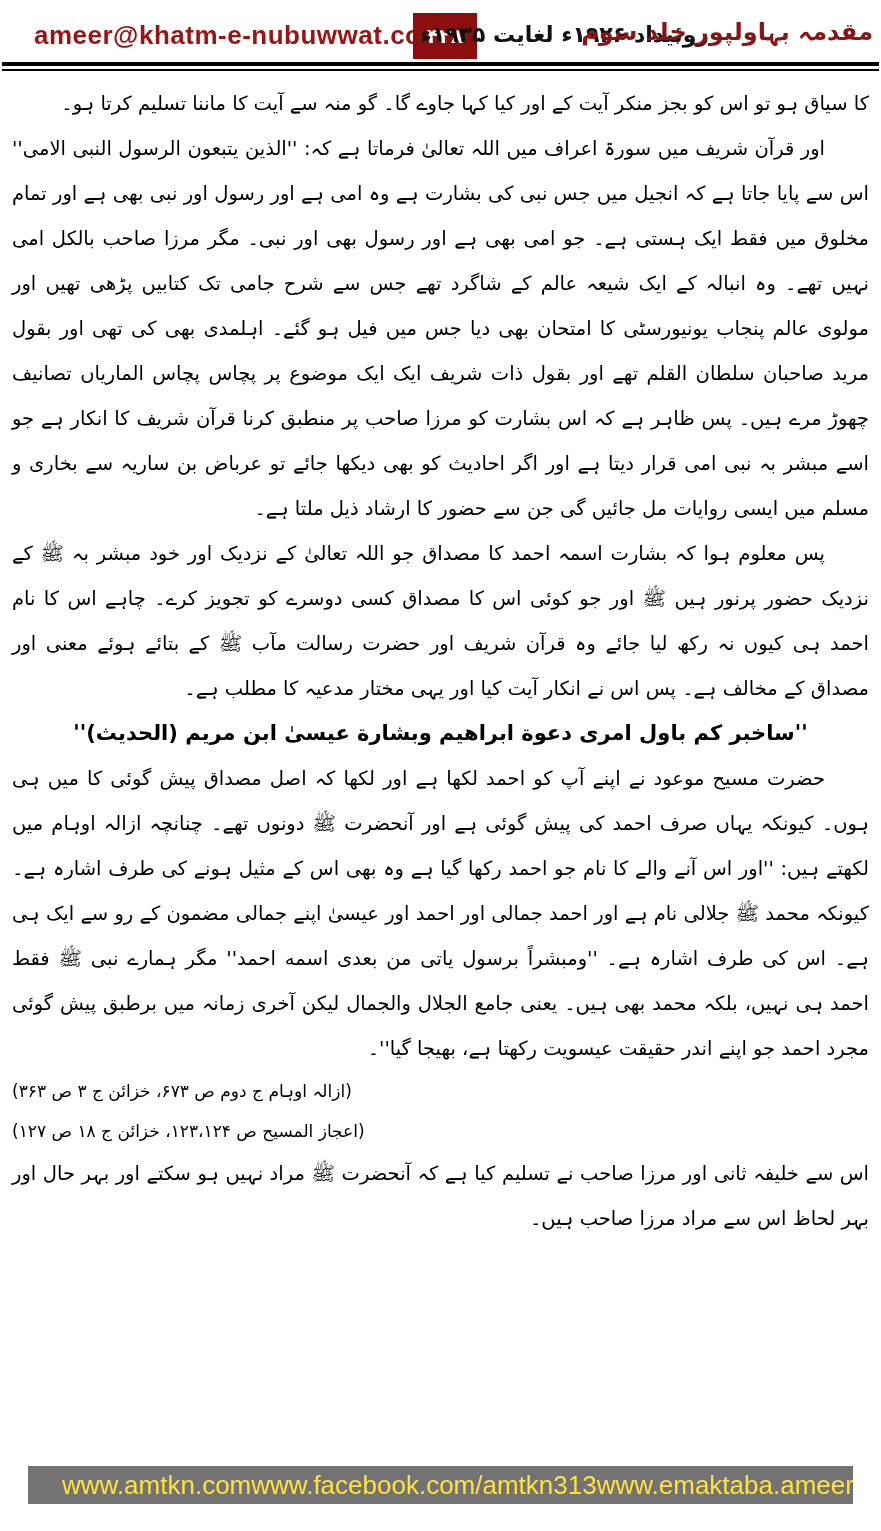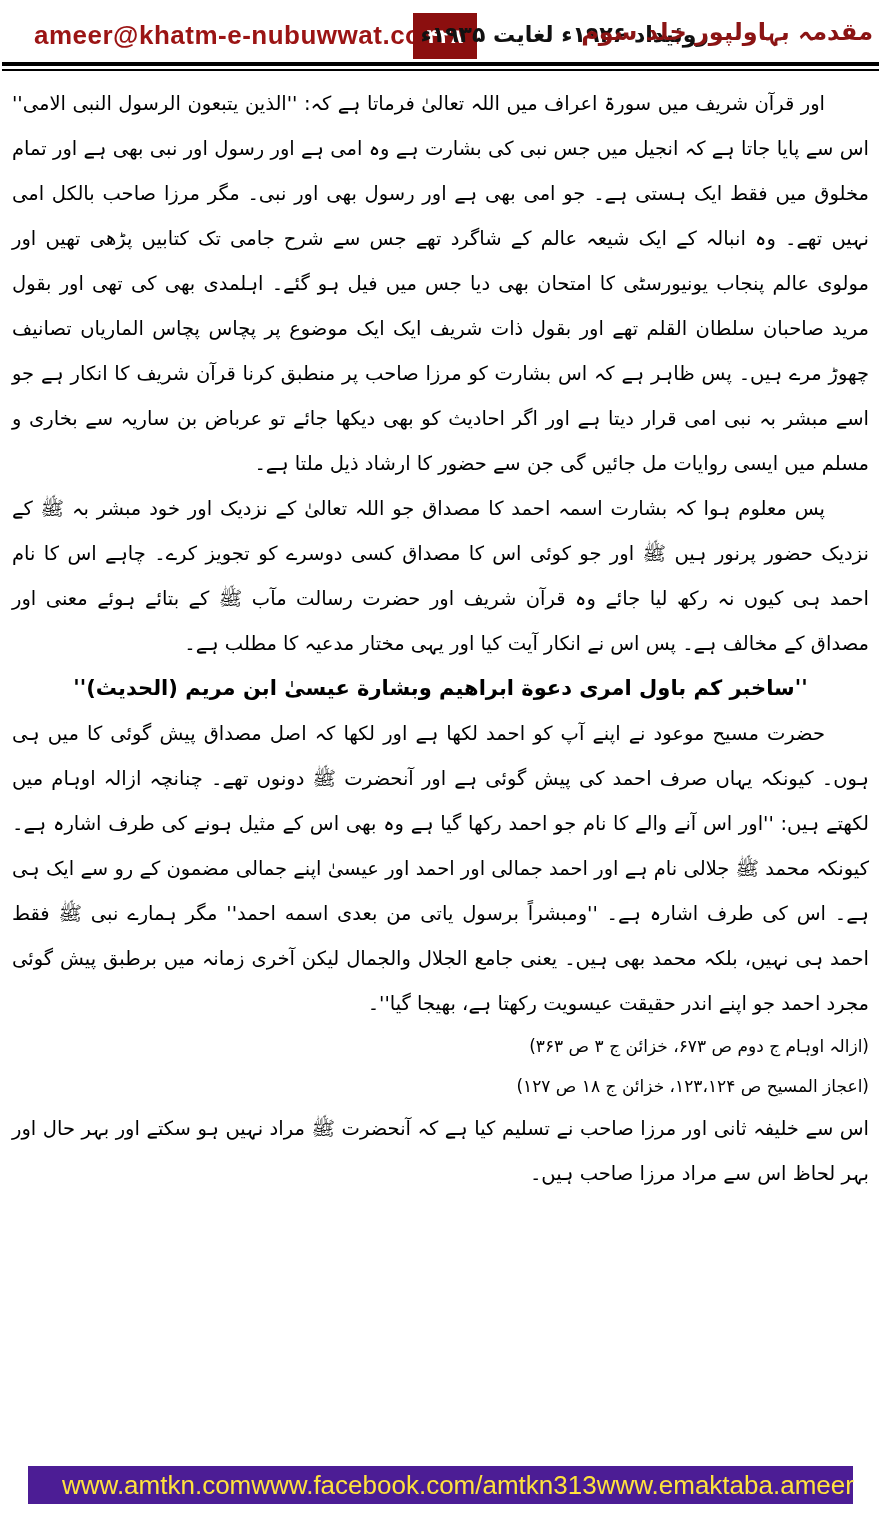--- a/index.html
+++ b/index.html
@@ -47,27 +47,27 @@
     line-height:45px;
     text-align:justify;
   }
   .para{margin:0;}
   .para.indent{text-indent:44px;}
   .para.quote{
     text-align:center;text-indent:0;
     font-weight:700;font-size:21px;
   }
   .para.reference{
-    text-align:right;text-indent:0;
+    text-align:left;text-indent:0;
     font-size:17px;line-height:40px;
   }
   
   .ftr{
     position:absolute;left:28px;right:28px;bottom:27px;
-    height:38px;background:#4c1d95;
+    height:38px;background:#737373;
     display:flex;align-items:center;justify-content:space-between;
     padding:0 34px;box-sizing:border-box;text-align:center;
   }
   .ftr-link{
     font-family:"Liberation Sans","DejaVu Sans",sans-serif;
     font-size:26px;color:#ffe23d;white-space:nowrap;
   }
 </style>
 </head>
 <body>
@@ -82,20 +82,21 @@
   </header>
 
   <div class="rule">
     <div class="rule-a"></div>
     <div class="rule-gap"></div>
     <div class="rule-b"></div>
   </div>
 
   <main class="body-text">
 
+  <p class="para plain">کا سیاق ہو تو اس کو بجز منکر آیت کے اور کیا کہا جاوے گا۔ گو منہ سے آیت کا ماننا تسلیم کرتا ہو۔</p>
       <p class="para indent">اور قرآن شریف میں سورۃ اعراف میں اللہ تعالیٰ فرماتا ہے کہ: ''الذین یتبعون الرسول النبی الامی'' اس سے پایا جاتا ہے کہ انجیل میں جس نبی کی بشارت ہے وہ امی ہے اور رسول اور نبی بھی ہے اور تمام مخلوق میں فقط ایک ہستی ہے۔ جو امی بھی ہے اور رسول بھی اور نبی۔ مگر مرزا صاحب بالکل امی نہیں تھے۔ وہ انبالہ کے ایک شیعہ عالم کے شاگرد تھے جس سے شرح جامی تک کتابیں پڑھی تھیں اور مولوی عالم پنجاب یونیورسٹی کا امتحان بھی دیا جس میں فیل ہو گئے۔ اہلمدی بھی کی تھی اور بقول مرید صاحبان سلطان القلم تھے اور بقول ذات شریف ایک ایک موضوع پر پچاس پچاس الماریاں تصانیف چھوڑ مرے ہیں۔ پس ظاہر ہے کہ اس بشارت کو مرزا صاحب پر منطبق کرنا قرآن شریف کا انکار ہے جو اسے مبشر بہ نبی امی قرار دیتا ہے اور اگر احادیث کو بھی دیکھا جائے تو عرباض بن ساریہ سے بخاری و مسلم میں ایسی روایات مل جائیں گی جن سے حضور کا ارشاد ذیل ملتا ہے۔</p>
       <p class="para indent">پس معلوم ہوا کہ بشارت اسمہ احمد کا مصداق جو اللہ تعالیٰ کے نزدیک اور خود مبشر بہ ﷺ کے نزدیک حضور پرنور ہیں ﷺ اور جو کوئی اس کا مصداق کسی دوسرے کو تجویز کرے۔ چاہے اس کا نام احمد ہی کیوں نہ رکھ لیا جائے وہ قرآن شریف اور حضرت رسالت مآب ﷺ کے بتائے ہوئے معنی اور مصداق کے مخالف ہے۔ پس اس نے انکار آیت کیا اور یہی مختار مدعیہ کا مطلب ہے۔</p>
       <p class="para quote">''ساخبر کم باول امری دعوة ابراهیم وبشارة عیسیٰ ابن مریم (الحدیث)''</p>
       <p class="para indent">حضرت مسیح موعود نے اپنے آپ کو احمد لکھا ہے اور لکھا کہ اصل مصداق پیش گوئی کا میں ہی ہوں۔ کیونکہ یہاں صرف احمد کی پیش گوئی ہے اور آنحضرت ﷺ دونوں تھے۔ چنانچہ ازالہ اوہام میں لکھتے ہیں: ''اور اس آنے والے کا نام جو احمد رکھا گیا ہے وہ بھی اس کے مثیل ہونے کی طرف اشارہ ہے۔ کیونکہ محمد ﷺ جلالی نام ہے اور احمد جمالی اور احمد اور عیسیٰ اپنے جمالی مضمون کے رو سے ایک ہی ہے۔ اس کی طرف اشارہ ہے۔ ''ومبشراً برسول یاتی من بعدی اسمه احمد'' مگر ہمارے نبی ﷺ فقط احمد ہی نہیں، بلکہ محمد بھی ہیں۔ یعنی جامع الجلال والجمال لیکن آخری زمانہ میں برطبق پیش گوئی مجرد احمد جو اپنے اندر حقیقت عیسویت رکھتا ہے، بھیجا گیا''۔</p>
       <p class="para reference">(ازالہ اوہام ج دوم ص ۶۷۳، خزائن ج ۳ ص ۳۶۳)</p>
       <p class="para reference">(اعجاز المسیح ص ۱۲۳،۱۲۴، خزائن ج ۱۸ ص ۱۲۷)</p>
       <p class="para plain">اس سے خلیفہ ثانی اور مرزا صاحب نے تسلیم کیا ہے کہ آنحضرت ﷺ مراد نہیں ہو سکتے اور بہر حال اور بہر لحاظ اس سے مراد مرزا صاحب ہیں۔</p>
     </main>
 
   <footer class="ftr">

